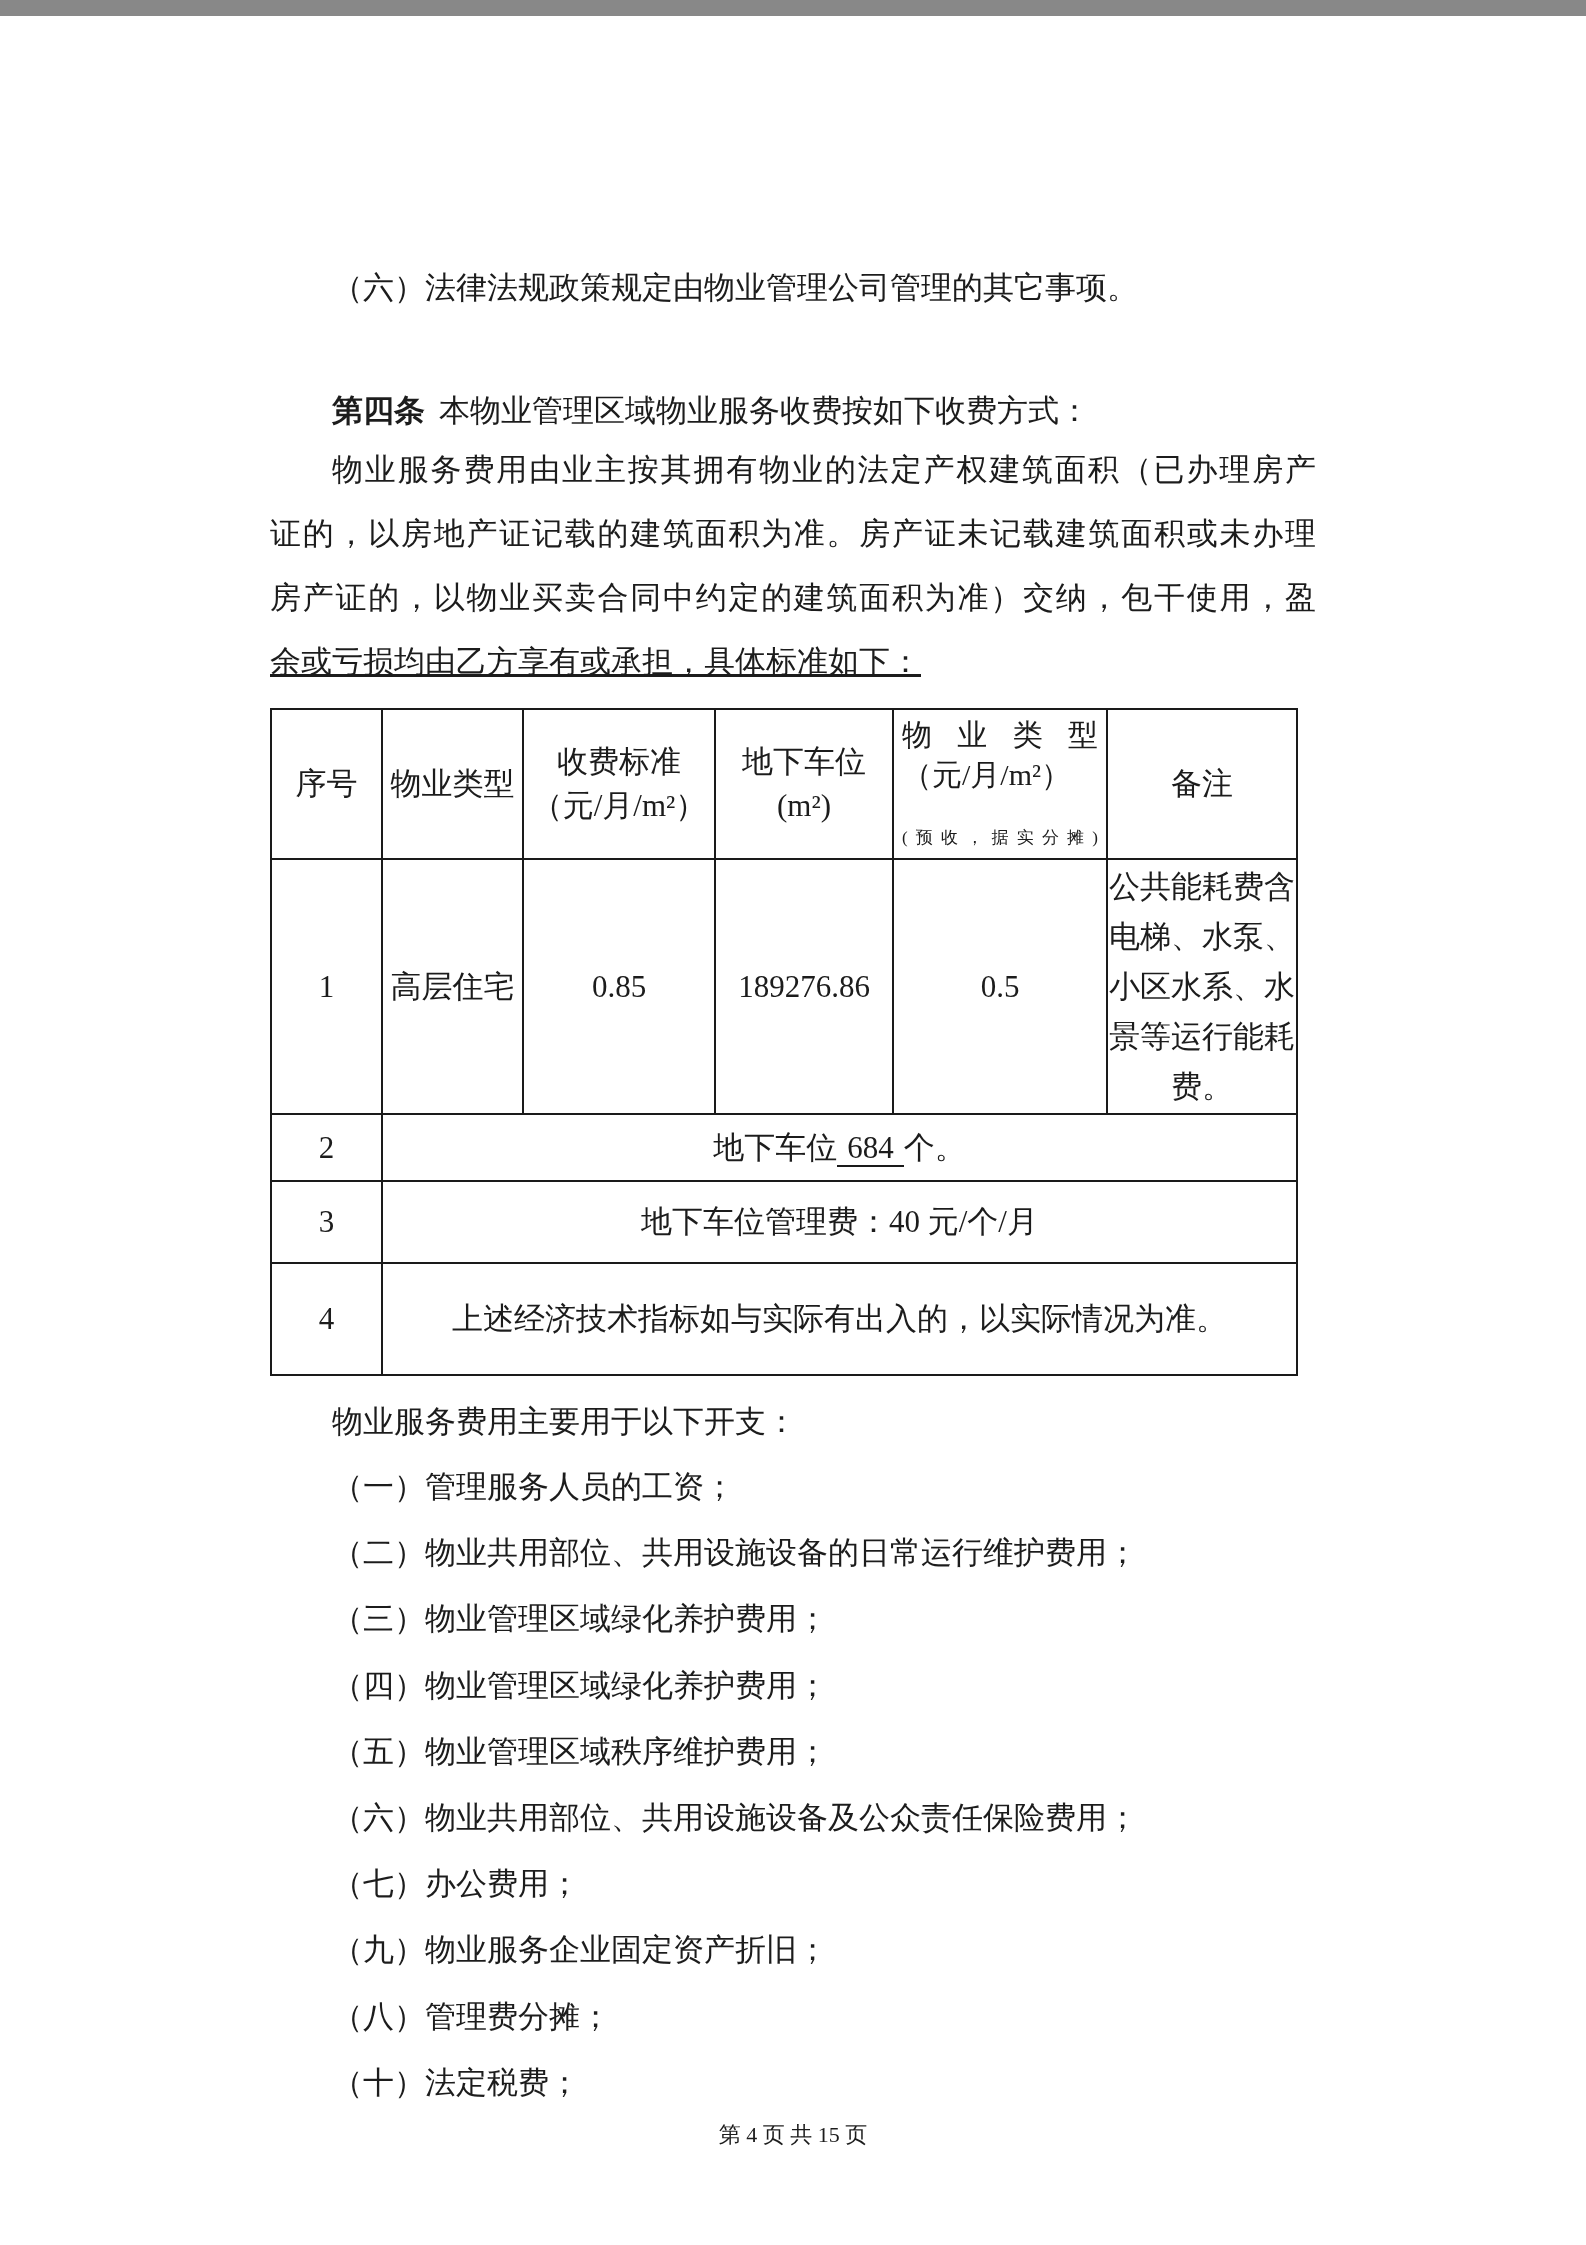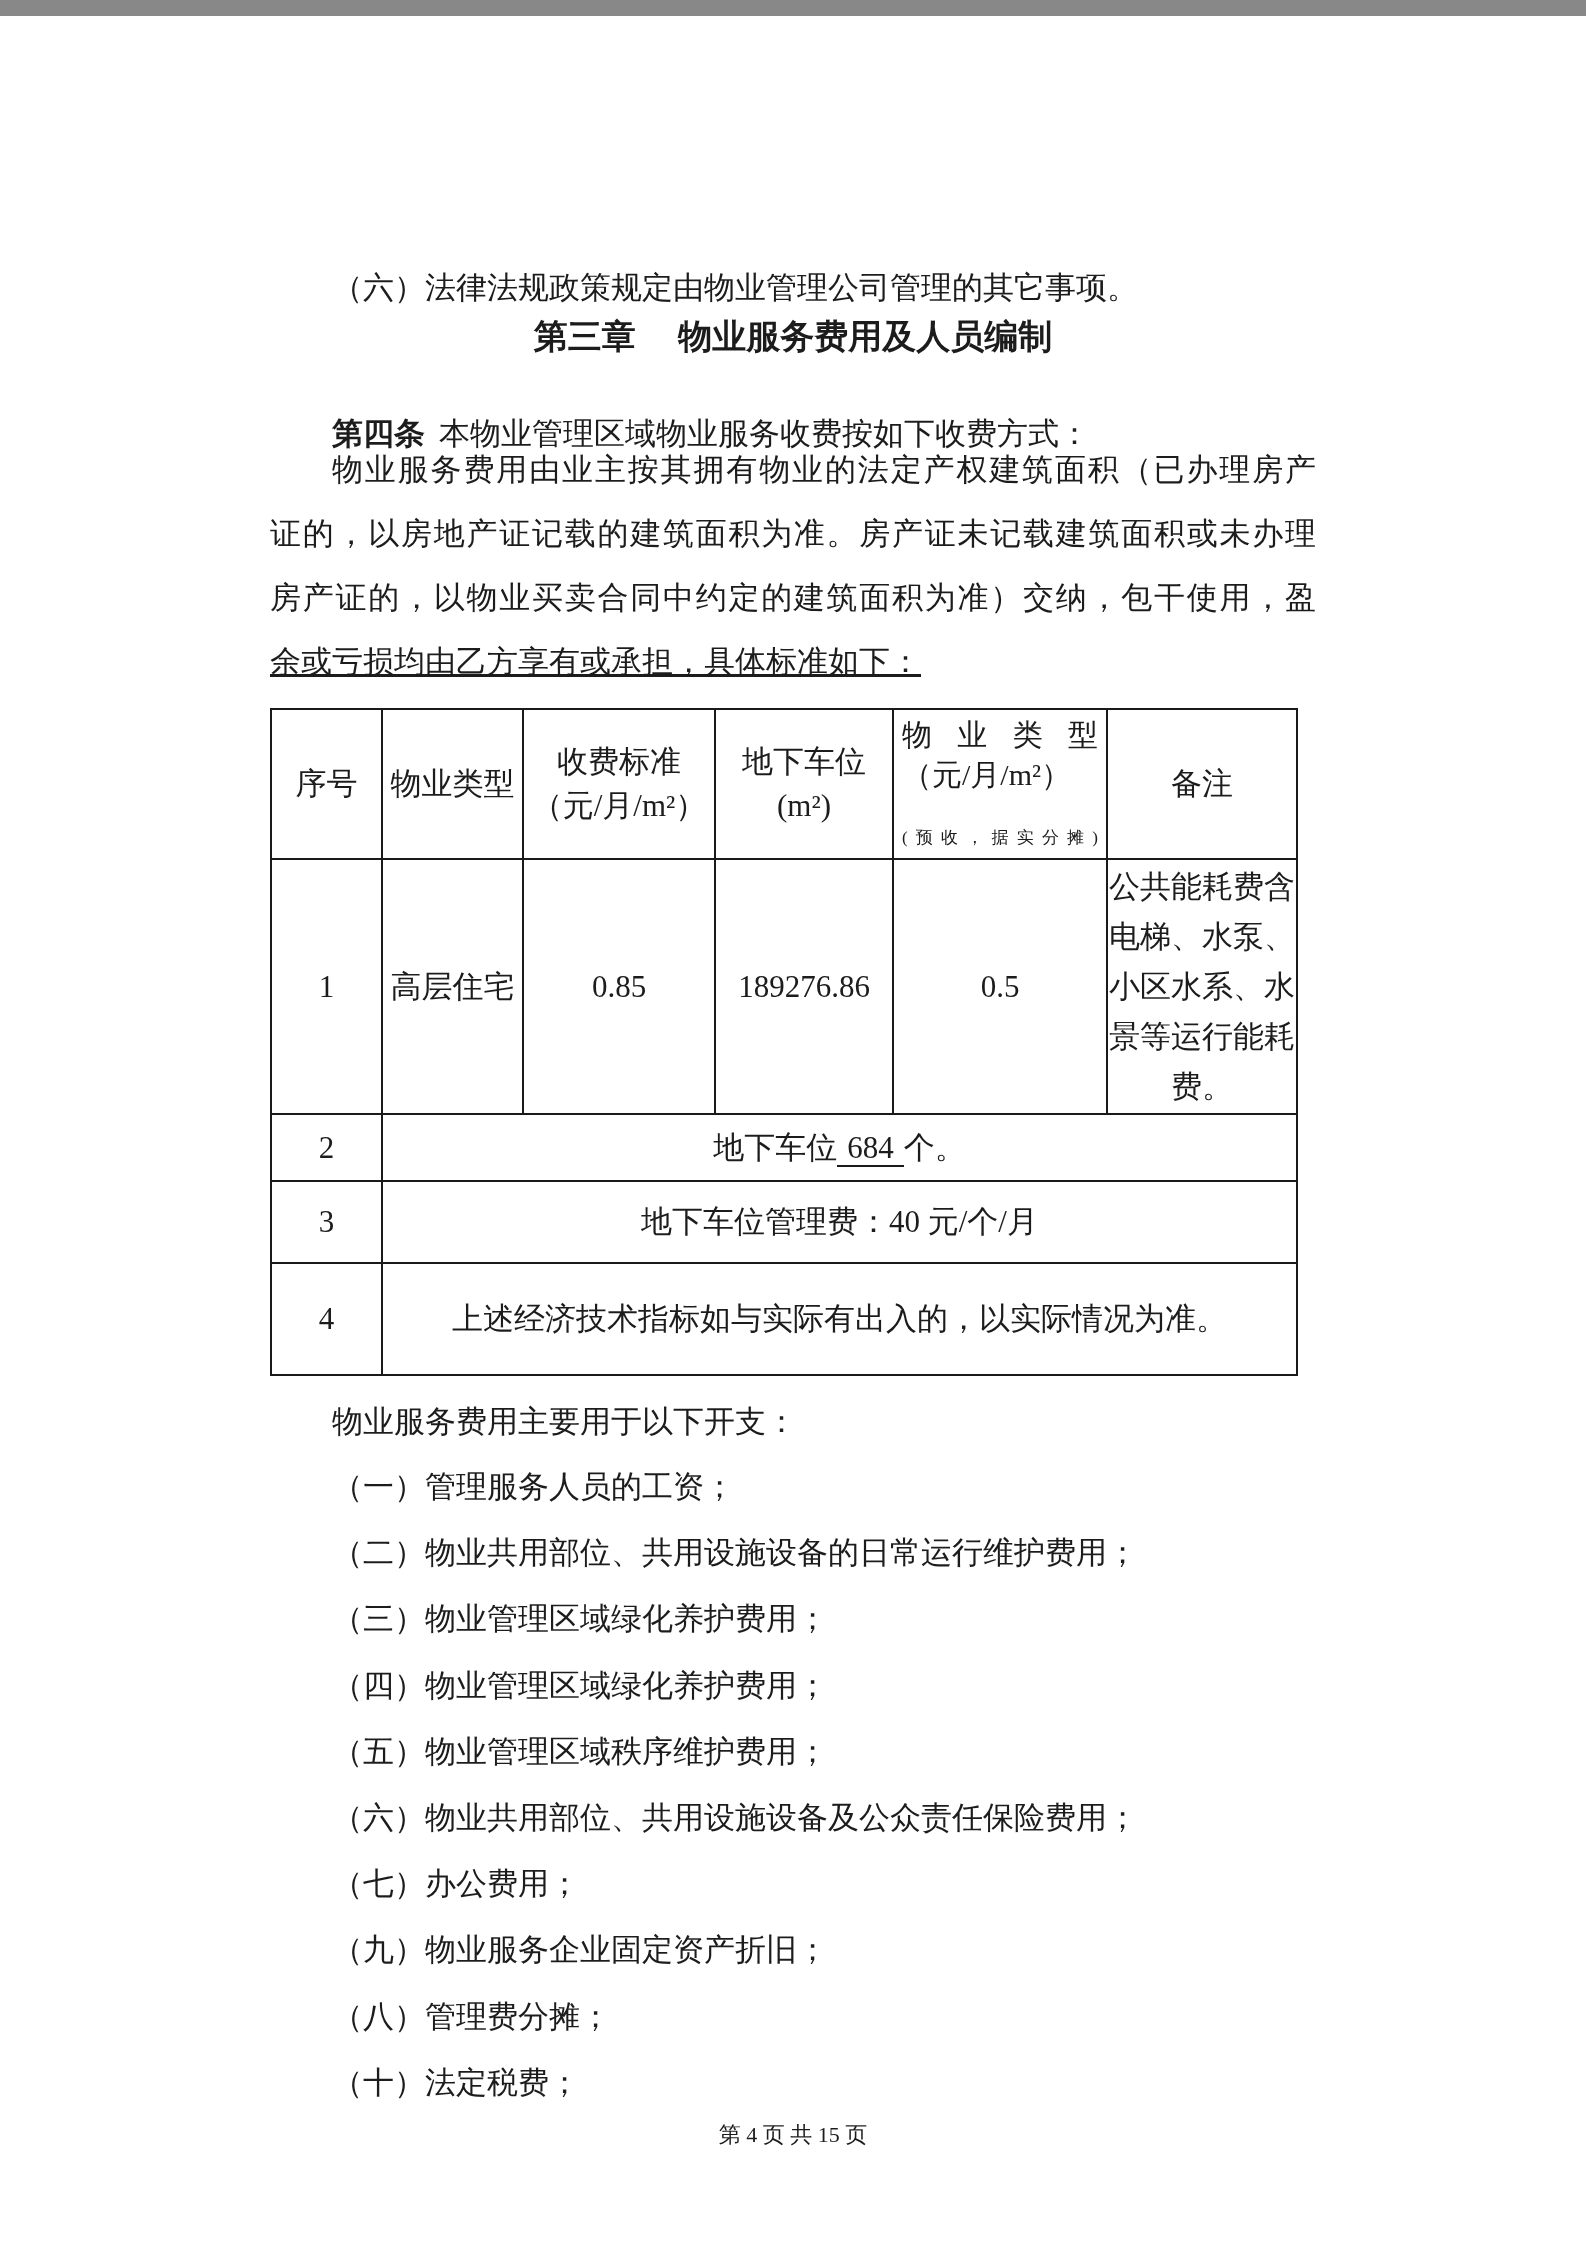--- a/index.html
+++ b/index.html
@@ -11,21 +11,21 @@
     color:#1c1c1c;
     font-family:"Liberation Serif","DejaVu Serif",serif;
     overflow:hidden;
   }
   .block{position:absolute;left:270px;width:1046px;}
   .txt{font-size:31px;line-height:40px;}
   .indent2{text-indent:62px;}
 
   .clause-six{top:252px;}
   .chapter{top:297px;text-align:center;font-size:34px;font-weight:bold;line-height:48px;}
-  .article{top:398px;}
+  .article{top:375px;}
   .article .lbl{font-weight:bold;margin-right:14px;}
 
   .paragraph{top:428px;}
   .para-line{font-size:31px;height:64px;line-height:52px;
     text-align:justify;text-justify:inter-ideograph;text-align-last:justify;}
   .para-line.first{text-indent:62px;}
   .para-line.last{text-align:left;text-align-last:left;text-decoration:underline;}
 
   .tbl-wrap{top:692px;}
   table.fee{border-collapse:collapse;table-layout:fixed;width:1026px;}
@@ -53,21 +53,20 @@
 
   .footer{top:2104px;text-align:center;font-size:22px;line-height:30px;}
 </style>
 </head>
 <body>
 
 <div class="page">
 
   <div class="block txt indent2 clause-six">（六）法律法规政策规定由物业管理公司管理的其它事项。</div>
 
-  <div class="block chapter">第三章　 物业服务费用及人员编制</div>
 
   <div class="block txt indent2 article">
     <span class="lbl">第四条</span><span>本物业管理区域物业服务收费按如下收费方式：</span>
   </div>
 
   <div class="block paragraph">
     <div class="para-line first">物业服务费用由业主按其拥有物业的法定产权建筑面积（已办理房产</div>
     <div class="para-line">证的，以房地产证记载的建筑面积为准。房产证未记载建筑面积或未办理</div>
     <div class="para-line">房产证的，以物业买卖合同中约定的建筑面积为准）交纳，包干使用，盈</div>
     <div class="para-line last">余或亏损均由乙方享有或承担，具体标准如下：</div>

